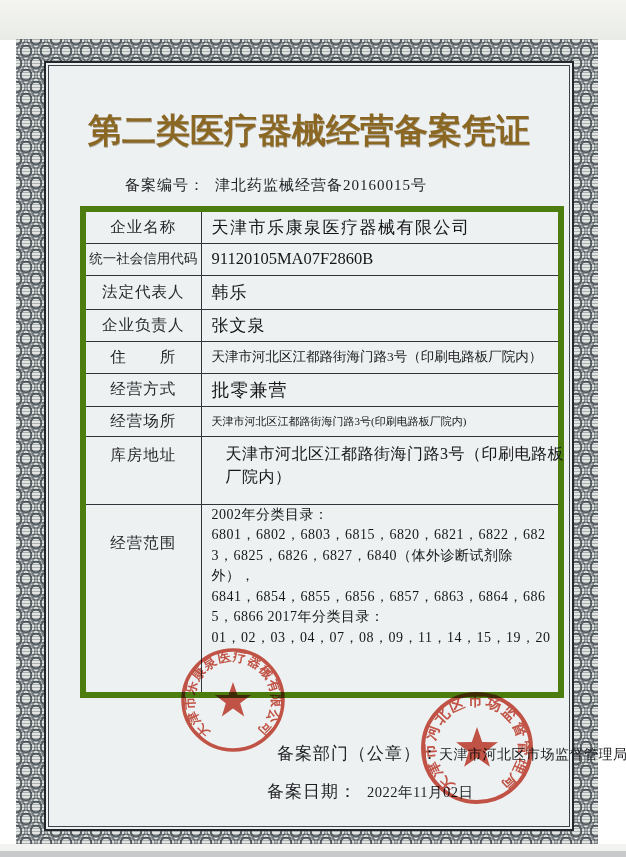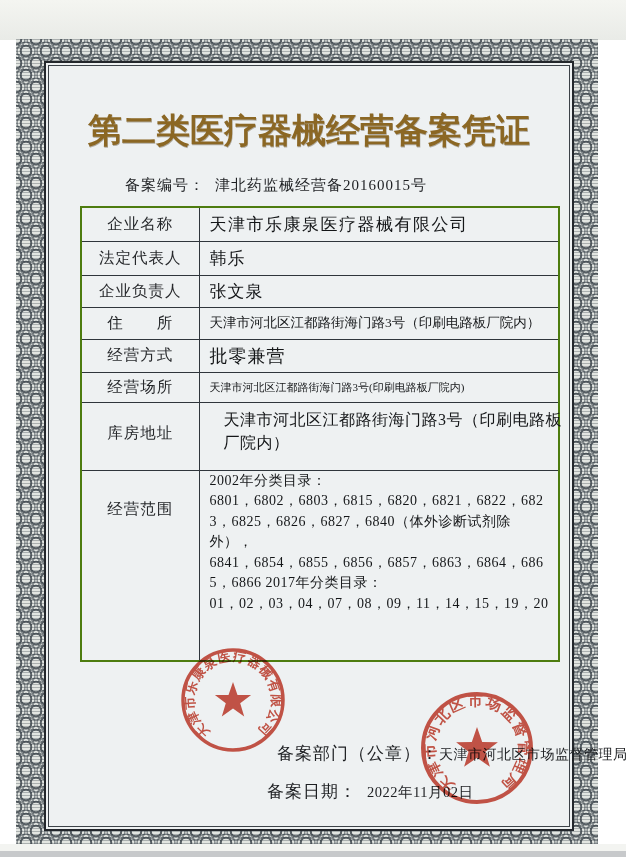--- a/index.html
+++ b/index.html
@@ -56,35 +56,35 @@
   .info-table{
     position:absolute;left:80px;top:206px;width:478px;
     border-collapse:collapse;table-layout:fixed;
     font-size:15px;
   }
   .info-table td{
     border:1px solid #2f353b;
     padding:0;vertical-align:middle;
     overflow:visible;white-space:nowrap;
   }
-  .info-table{border:2px solid #4d7c0f;}
+  .info-table{border:6px solid #4d7c0f;}
   .col-label{width:118px;}
   .col-value{width:360px;}
   td.lbl{text-align:center;font-size:15.5px;letter-spacing:1px;color:#26282b;}
   td.val{padding-left:10px;color:#141618;}
   tr.r0{height:34px;} tr.r0 td.val{font-size:17px;letter-spacing:1.5px;}
   tr.r1{height:32px;} tr.r1 td.lbl{font-size:13.5px;letter-spacing:0;}
                       tr.r1 td.val{font-size:16.5px;font-family:"Liberation Serif","DejaVu Serif",serif;}
   tr.r2{height:34px;font-family:Liberation Serif, serif;} tr.r2 td.val{font-size:17px;letter-spacing:1px;}
   tr.r3{height:32px;} tr.r3 td.val{font-size:17px;letter-spacing:1px;}
   tr.r4{height:32px;margin-top:17px;} tr.r4 td.val{font-size:13.5px;}
   tr.r5{height:33px;} tr.r5 td.val{font-size:18px;letter-spacing:1px;}
   tr.r6{height:30px;} tr.r6 td.val{font-size:11px;}
   tr.r7{height:68px;} tr.r7 td{vertical-align:top;}
-                      tr.r7 td.lbl{padding-top:20px;}
+                      tr.r7 td.lbl{padding-top:8px;}
                       tr.r7 td.val{padding-top:5px;font-size:16px;line-height:23px;letter-spacing:0.5px;padding-left:24px;}
   tr.r8{height:191px;} tr.r8 td{vertical-align:top;}
                       tr.r8 td.lbl{padding-top:28px;}
                       tr.r8 td.val{padding-top:0;font-size:14px;line-height:20.5px;letter-spacing:0.5px;}
   .footer-dept{
     position:absolute;left:277px;top:742px;white-space:nowrap;z-index:4;
   }
   .footer-dept .lbl{font-size:17px;letter-spacing:1px;}
   .footer-dept .val{font-size:14px;letter-spacing:0.5px;}
   .footer-date{
@@ -118,20 +118,24 @@
 
   <table class="info-table">
     <colgroup>
         <col class="col-label">
         <col class="col-value">
       </colgroup>
     <tbody>
       <tr class="r0">
         <td class="lbl">企业名称</td>
         <td class="val">天津市乐康泉医疗器械有限公司</td>
+      </tr>
+      <tr class="r1">
+        <td class="lbl">统一社会信用代码</td>
+        <td class="val">91120105MA07F2860B</td>
       </tr>
       <tr class="r2">
         <td class="lbl">法定代表人</td>
         <td class="val">韩乐</td>
       </tr>
       <tr class="r3">
         <td class="lbl">企业负责人</td>
         <td class="val">张文泉</td>
       </tr>
       <tr class="r4">

